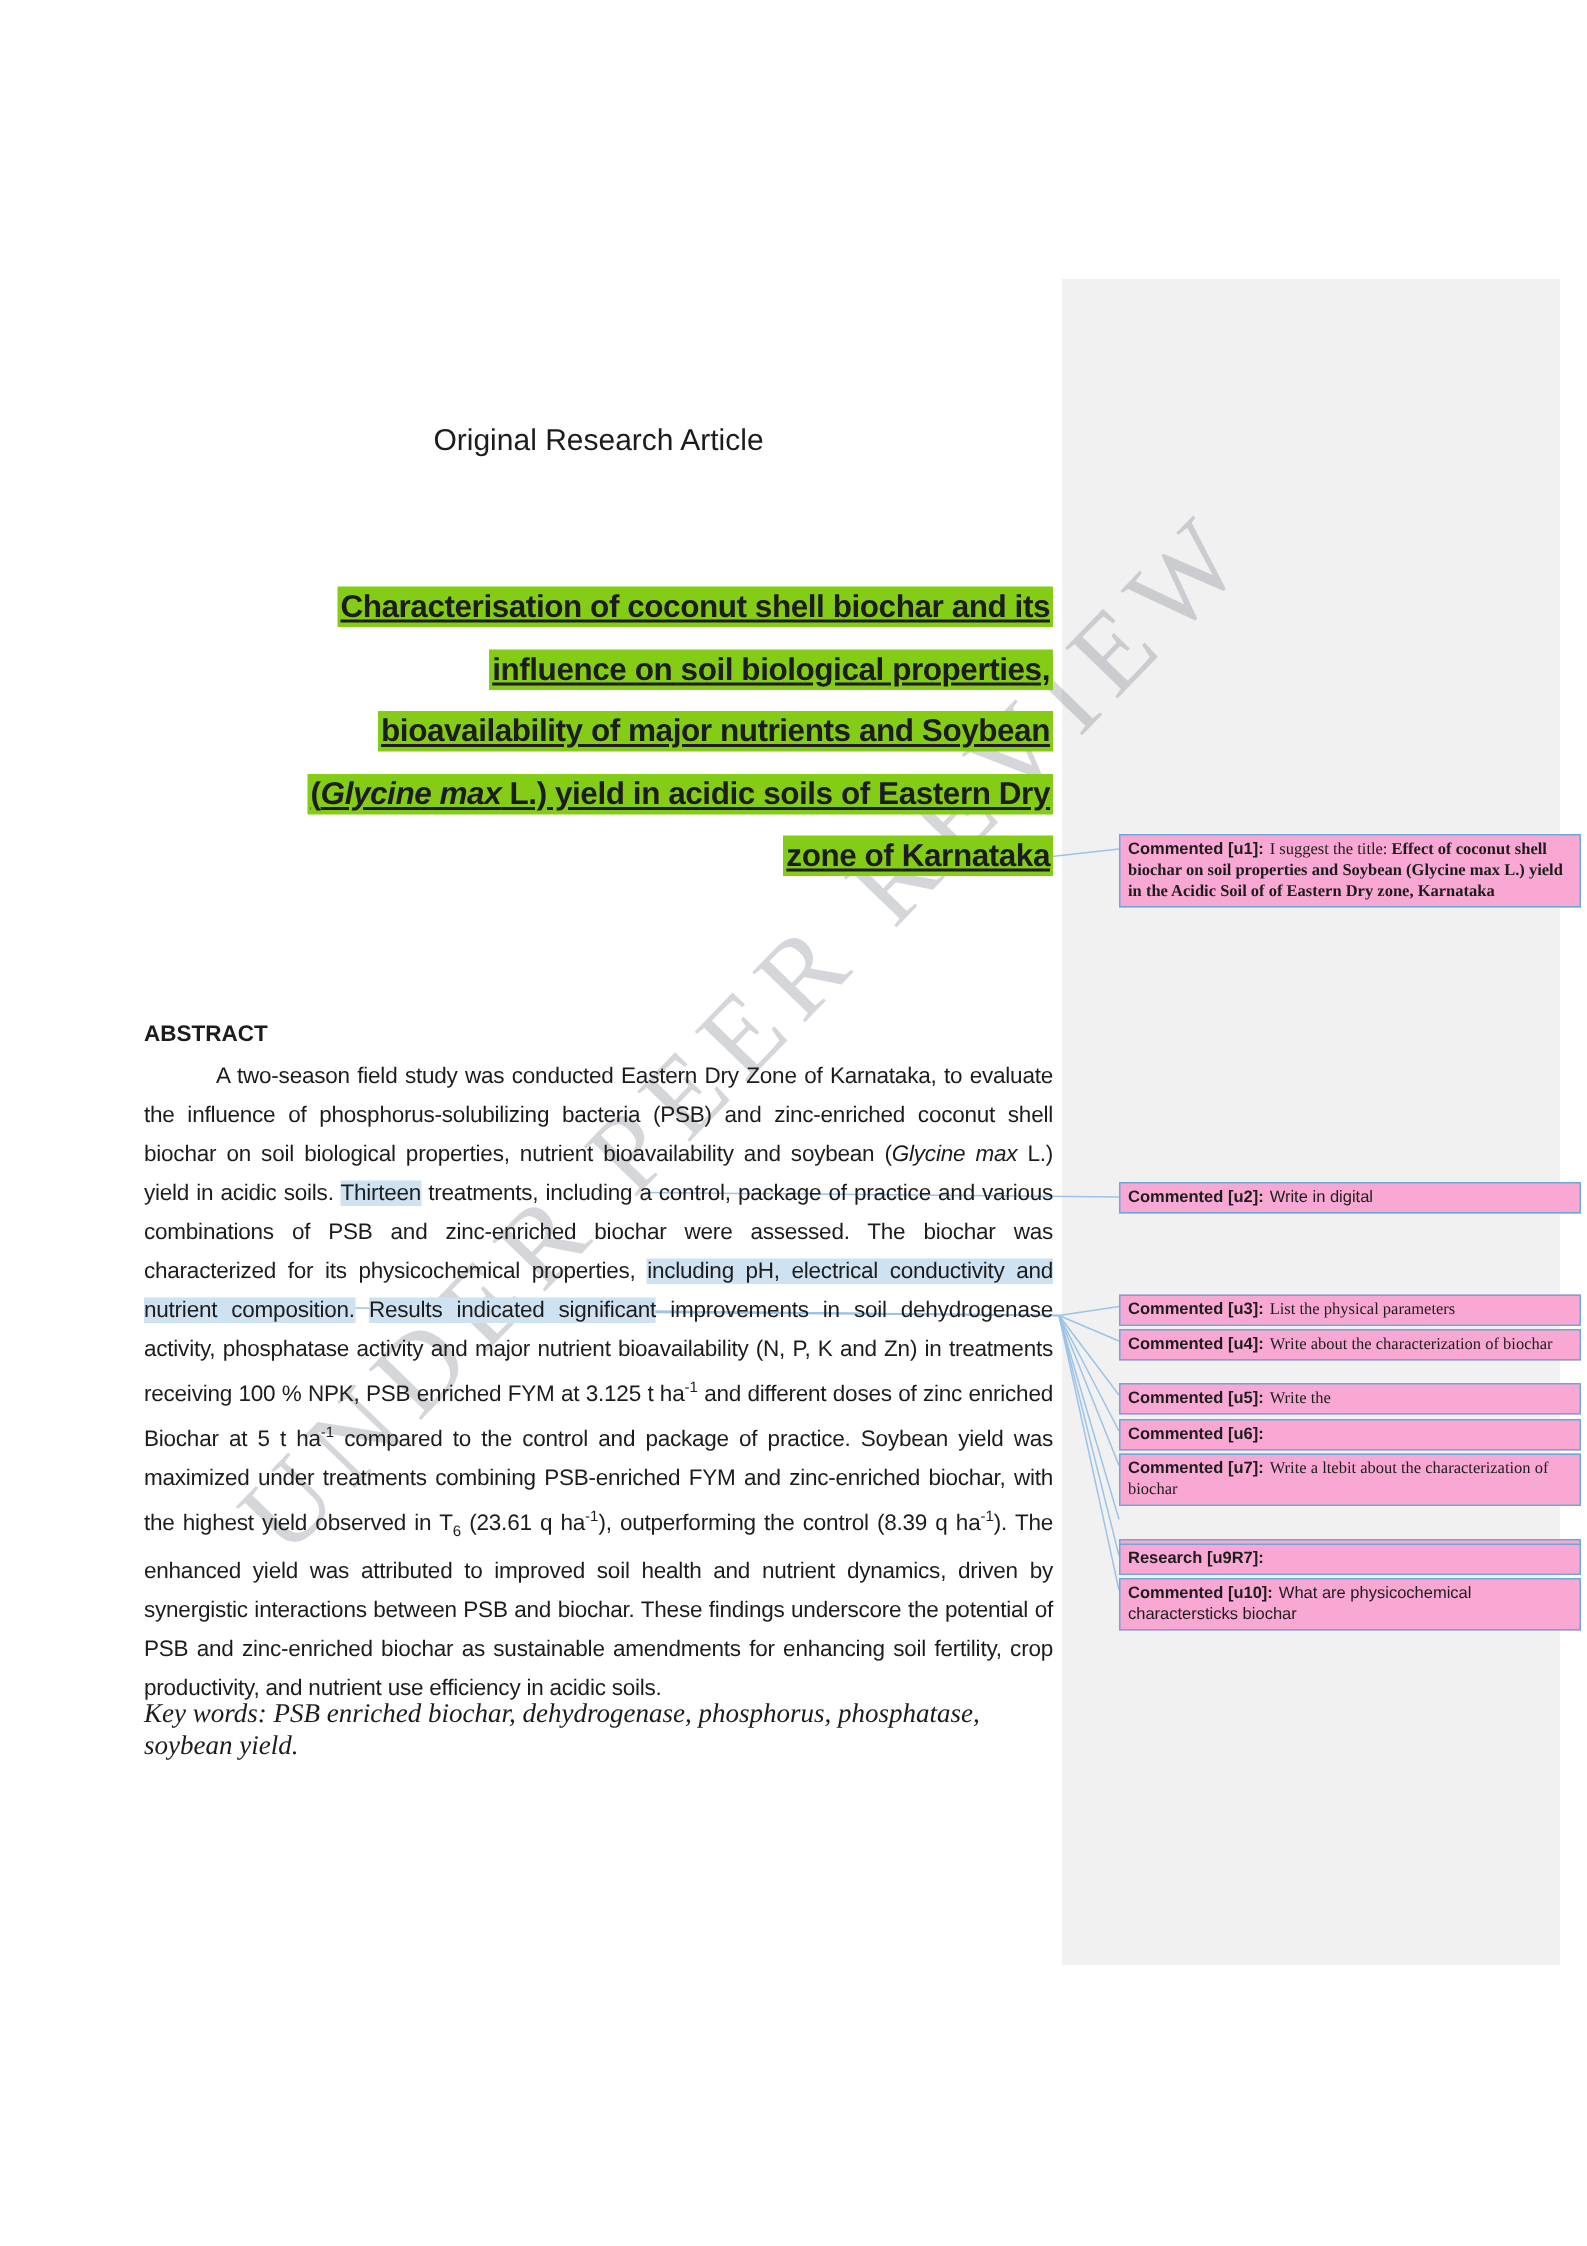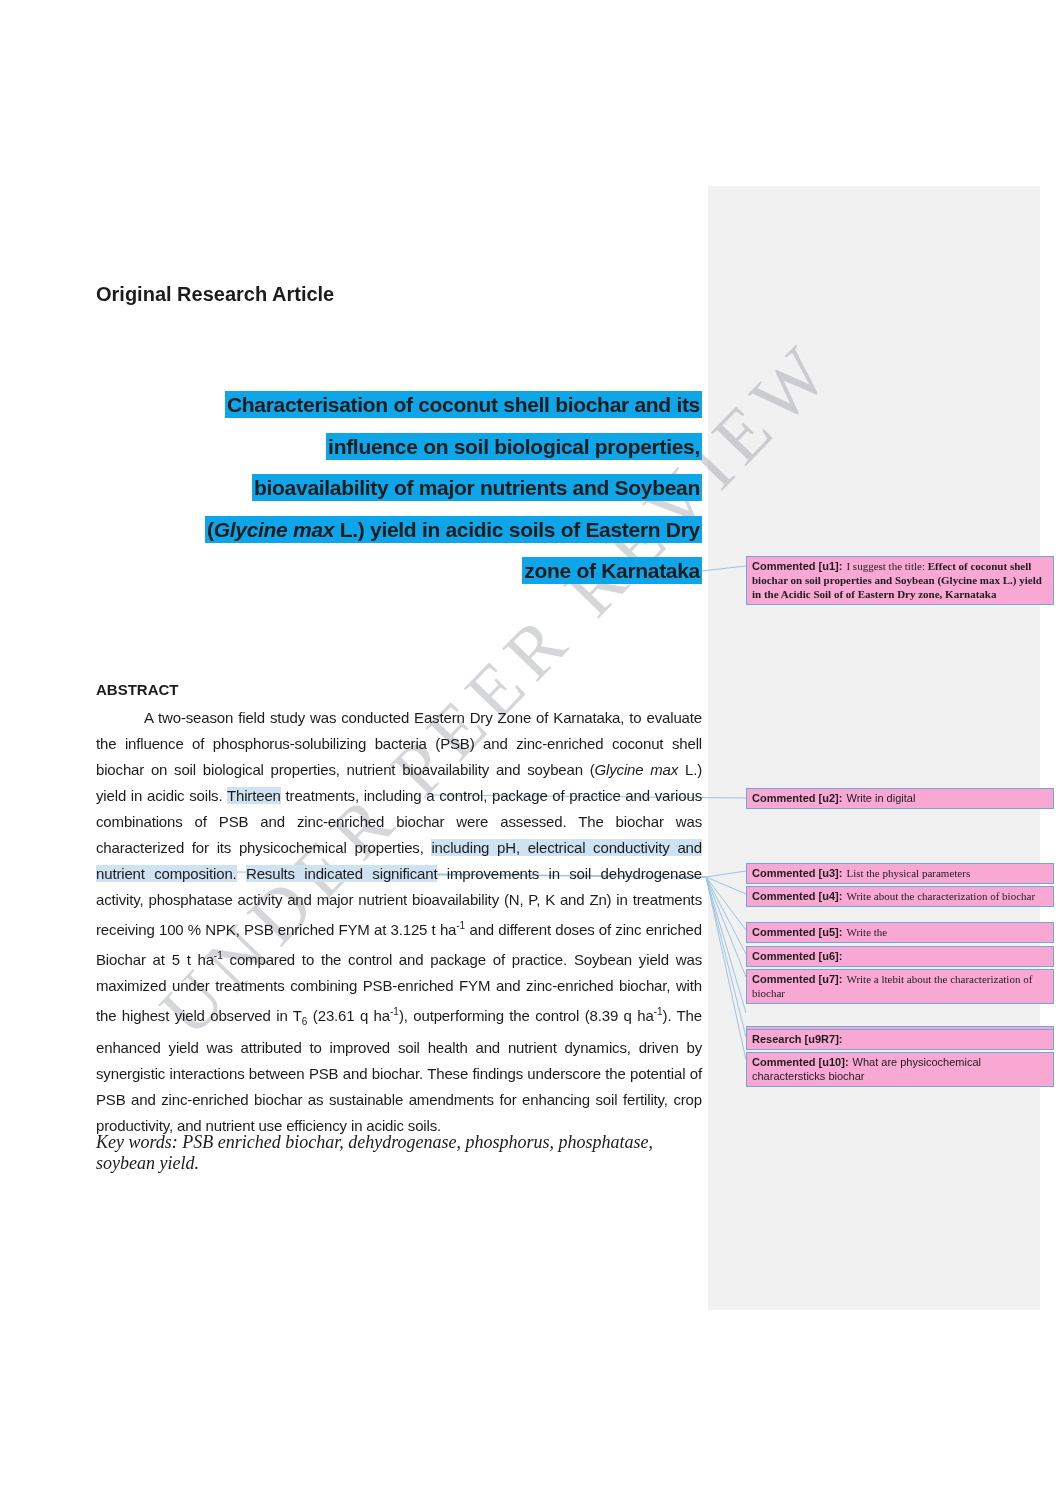--- a/index.html
+++ b/index.html
@@ -3,26 +3,26 @@
 <meta charset="utf-8">
 <style>
   html,body{margin:0;padding:0;background:#ffffff;}
   .page{position:relative;width:1058px;height:1497px;background:#ffffff;overflow:hidden;
         font-family:"Liberation Sans",sans-serif;color:#1c1c1c;}
   .margin-panel{position:absolute;left:708px;top:186px;width:332px;height:1124px;background:#f1f1f1;z-index:0;}
   .watermark{position:absolute;left:55px;top:700px;width:780px;text-align:center;white-space:nowrap;
         font-family:"Liberation Serif",serif;font-size:74px;letter-spacing:10px;
         color:rgba(124,132,142,0.33);transform:rotate(-46deg);z-index:1;}
   .connectors{position:absolute;left:0;top:0;z-index:2;pointer-events:none;}
-  .article-type{position:absolute;left:96px;top:283px;width:606px;text-align:left;
-        font-size:20px;font-weight:700;z-index:3;}
+  .article-type{position:absolute;left:96px;top:283px;width:606px;text-align:center;
+        font-size:20px;font-weight:400;z-index:3;}
   .title{position:absolute;left:96px;top:384px;width:606px;margin:0;text-align:right;
         font-size:21px;font-weight:700;line-height:41.5px;letter-spacing:-0.3px;z-index:3;}
   .tline{white-space:nowrap;}
-  .title .hl{background:#0ea5e9;padding:2px 2px;}
+  .title .hl{background:#84cc16;padding:2px 2px;text-decoration:underline;}
   .it{font-style:italic;}
   .abs-head{position:absolute;left:96px;top:681px;font-size:15px;font-weight:700;z-index:3;}
   .abs-body{position:absolute;left:96px;top:705px;width:606px;margin:0;font-size:15px;line-height:26px;
         text-align:justify;text-indent:48px;letter-spacing:-0.15px;z-index:3;}
   .abs-body .hl{background:#cfe2f2;}
   .sup{vertical-align:super;font-size:10px;letter-spacing:0;}
   .sub{vertical-align:sub;font-size:10px;letter-spacing:0;}
   .keywords{position:absolute;left:96px;top:1132px;width:606px;z-index:3;
         font-family:"Liberation Serif",serif;font-style:italic;font-size:18px;}
   .comment{position:absolute;left:746px;width:308px;box-sizing:border-box;

